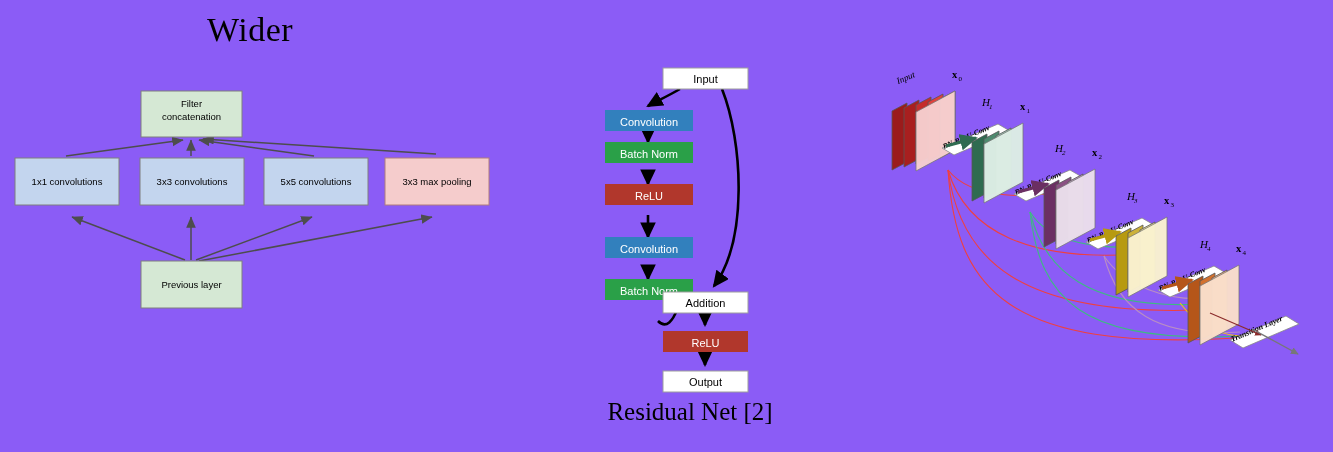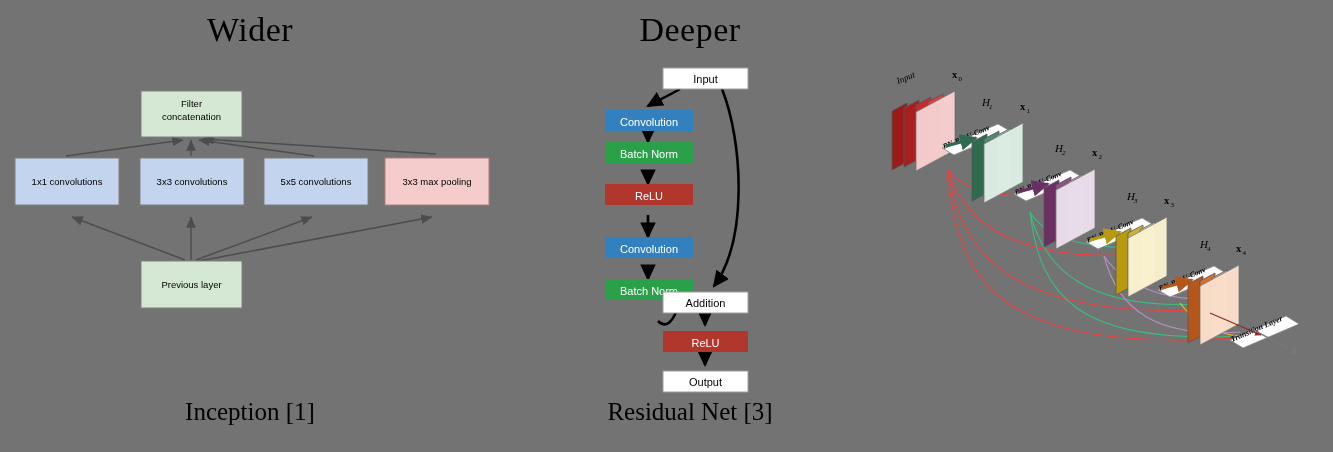--- a/index.html
+++ b/index.html
@@ -1,17 +1,17 @@
 <!DOCTYPE html>
 <html><head>
 <meta charset="utf-8">
 <style>
   html,body{margin:0;padding:0;background:#ffffff;}
   body{width:1333px;height:452px;overflow:hidden;font-family:"Liberation Serif",serif;}
-  #stage{position:relative;width:1333px;height:452px;background:#737373;}
+  #stage{position:relative;width:1333px;height:452px;background:#8b5cf6;}
   .panel{position:absolute;top:0;height:452px;}
   .panel-title{
     position:absolute;left:0;right:0;top:8px;text-align:center;
     font-family:"Liberation Serif",serif;font-size:34px;color:#000;
     letter-spacing:.5px;line-height:44px;white-space:nowrap;
   }
   .panel-caption{
     position:absolute;left:0;right:0;top:396px;text-align:center;
     font-family:"Liberation Serif",serif;font-size:25px;color:#000;
     line-height:32px;white-space:nowrap;
@@ -75,25 +75,23 @@
         <rect x="385" y="110" width="104" height="47" fill="#f5cccc" stroke="#b07c7c" stroke-width="1"></rect>
         <text class="nodelabel" x="437" y="137" font-size="9.5" text-anchor="middle">3x3 max pooling</text>
       </g>
 
       <g>
         <rect x="141" y="213" width="101" height="47" fill="#d5e8d4" stroke="#7f7f7f" stroke-width="1"></rect>
         <text class="nodelabel" x="191.5" y="240" font-size="9.5" text-anchor="middle">Previous layer</text>
       </g>
     </svg>
 
-    <div class="panel-caption">Inception [1]</div>
   </div>
 
   <div class="panel" style="left:500px;width:380px;">
-    <div class="panel-title">Deeper</div>
 
     <svg width="380" height="345" viewBox="0 0 380 345" style="position:absolute;left:0;top:50px;">
       <defs>
         <marker id="res-arrow" markerWidth="8" markerHeight="8" refX="5.6" refY="3" orient="auto">
           <path d="M0,0 L6.4,3 L0,6 z" fill="#000"></path>
         </marker>
       </defs>
 
       <path d="M222,39 C243,92 248,190 214,236" stroke="#000" stroke-width="2.6" fill="none" marker-end="url(#res-arrow)"></path>
 
@@ -166,21 +164,21 @@
         <rect x="163" y="281" width="85" height="21" fill="#b1372c"></rect>
         <text class="nodelabel-light" x="205.5" y="296.5" font-size="11" text-anchor="middle">ReLU</text>
       </g>
 
       <g>
         <rect x="163" y="321" width="85" height="21" fill="#ffffff" stroke="#9d9d9d" stroke-width="1"></rect>
         <text class="nodelabel" x="205.5" y="336" font-size="11" text-anchor="middle">Output</text>
       </g>
     </svg>
 
-    <div class="panel-caption">Residual Net [3]</div>
+    <div class="panel-caption">Residual Net [2]</div>
   </div>
 
   <div class="panel" style="left:880px;width:453px;">
 
     <svg width="453" height="340" viewBox="0 0 453 340" style="position:absolute;left:0;top:48px;">
 
       <g fill="none" stroke-width="1.1">
 
         <g stroke="#ef4040">
           <path d="M68,122 C92,152 150,152 200,140"></path>

